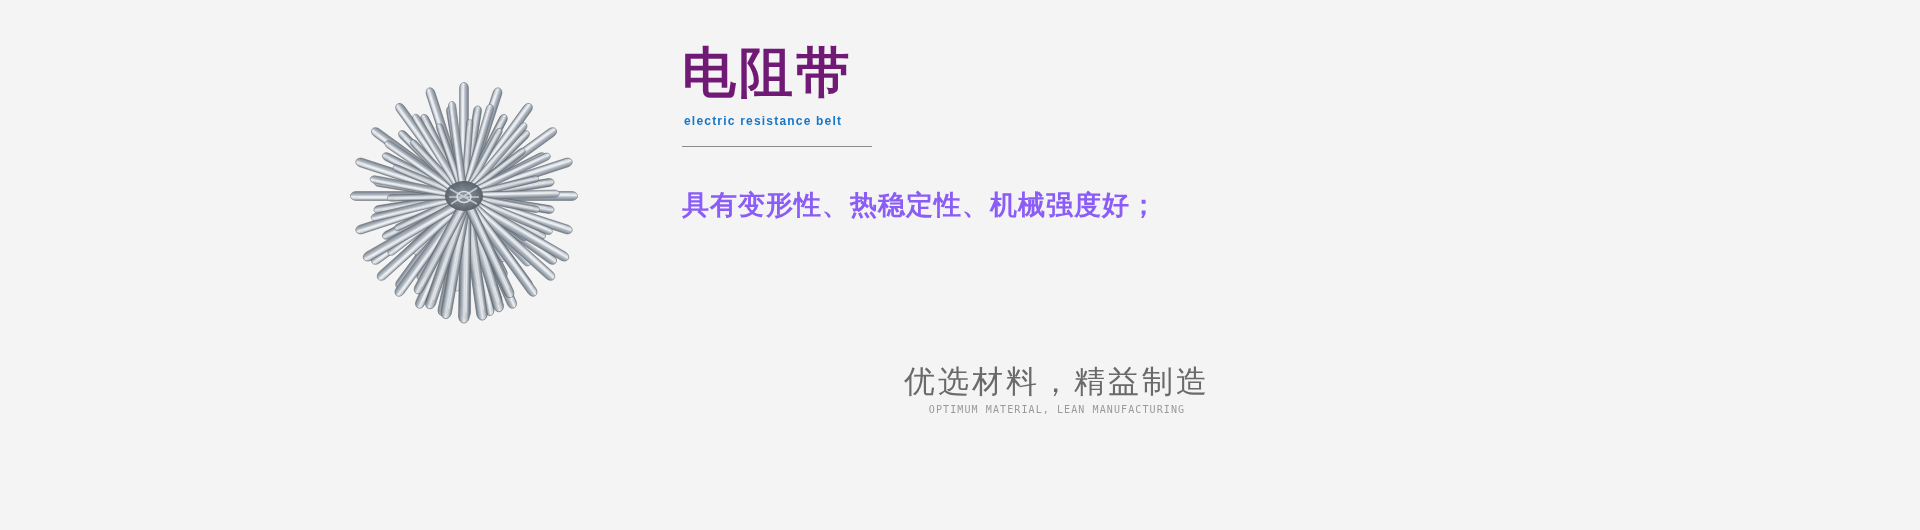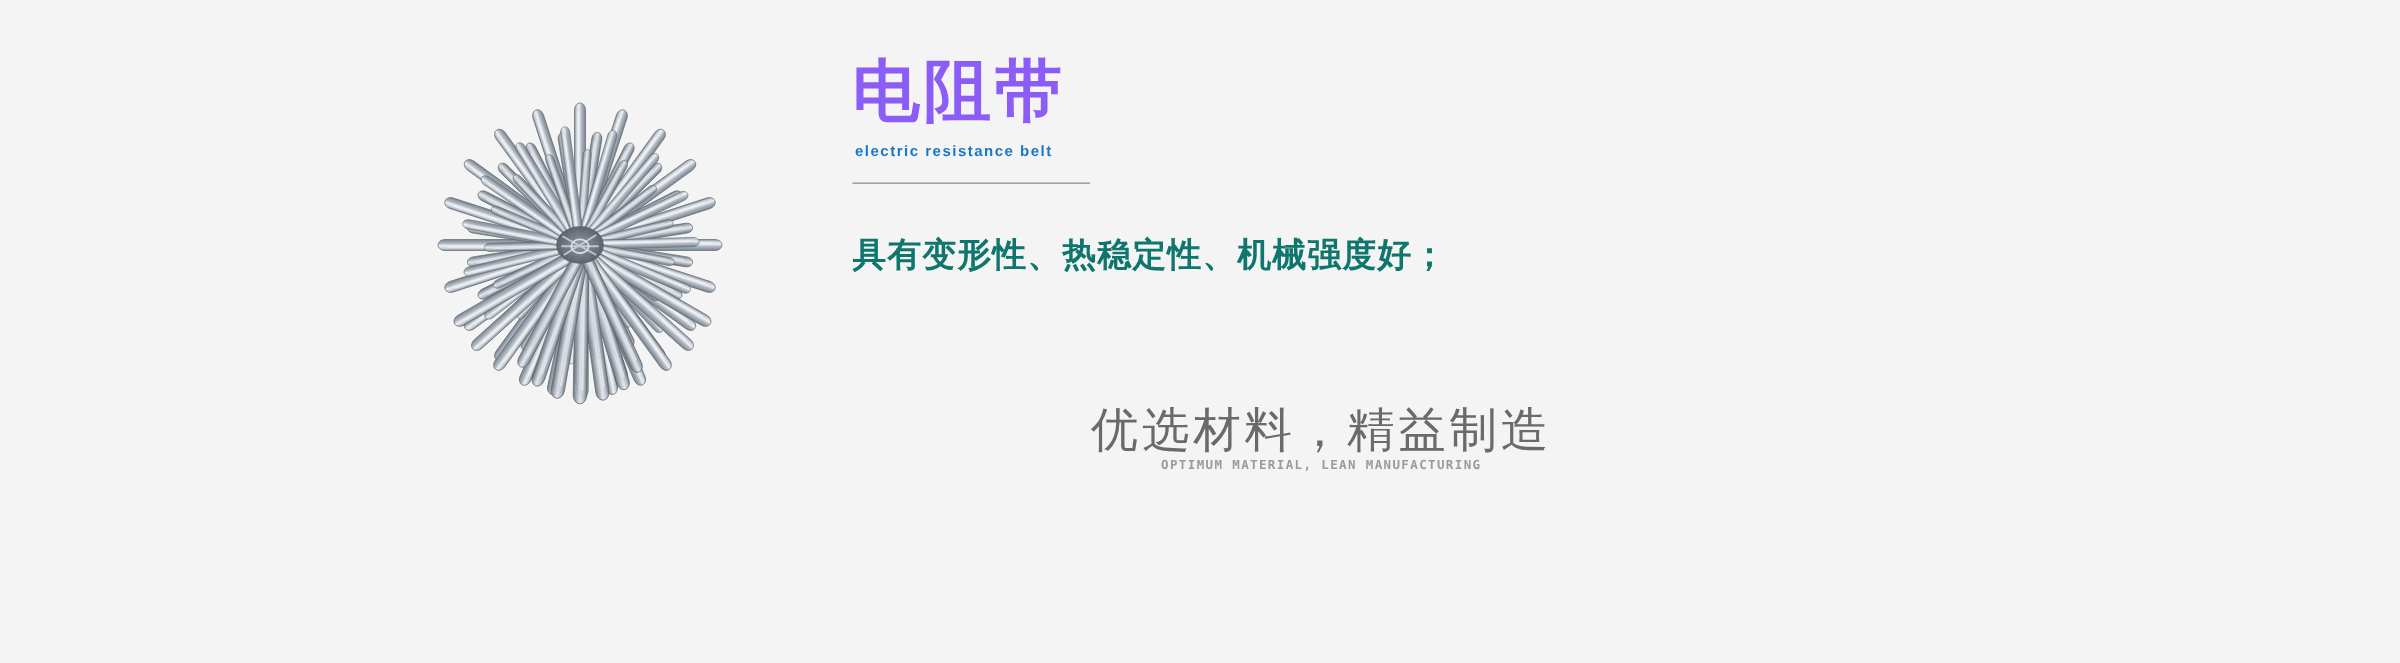--- a/index.html
+++ b/index.html
@@ -43,21 +43,21 @@
     left: 682px;
     top: 42px;
     width: 1000px;
     height: 450px;
   }
 
   .title-zh {
     font-size: 54px;
     line-height: 62px;
     font-weight: bold;
-    color: #8b5cf6;
+    color: #701a75;
     letter-spacing: 3px;
     margin: 0;
     font-family: "DejaVu Sans", "Liberation Sans", sans-serif;
   }
 
   .title-en {
     margin: 10px 0 0 2px;
     font-size: 12px;
     font-weight: bold;
     letter-spacing: 1.2px;
@@ -69,55 +69,55 @@
     margin-top: 18px;
     width: 190px;
     height: 1px;
     background: #8b8b8b;
   }
 
   .desc {
     margin-top: 36px;
     font-size: 27px;
     line-height: 44px;
-    color: #0f766e;
+    color: #8b5cf6;
     letter-spacing: 1px;
     font-family: "DejaVu Sans", "Liberation Sans", sans-serif;
     font-weight: bold;
   }
   .desc .desc-line {
     display: block;
     white-space: nowrap;
   }
 
   
   .tagline {
     position: absolute;
     left: 95px;
     top: 282px;
     width: 560px;
     text-align: center;
   }
   .tagline-zh {
-    font-size: 38px;
+    font-size: 31px;
     line-height: 40px;
     color: #6a6a6a;
     letter-spacing: 3px;
     font-family: "DejaVu Serif", "Liberation Serif", serif;
     white-space: nowrap;
+    margin-top: 37px;
   }
   .tagline-en {
     margin-top: 2px;
     font-size: 10px;
     line-height: 14px;
     color: #9a9a9a;
     letter-spacing: 1.1px;
     font-family: "DejaVu Sans Mono", "Liberation Mono", monospace;
     white-space: nowrap;
-    font-weight: bold;
   }
 </style>
 </head>
 <body>
 
 <div class="banner">
 
   <div class="product-figure">
     <svg viewBox="0 0 350 330" xmlns="http://www.w3.org/2000/svg" aria-hidden="true">
       <defs>

